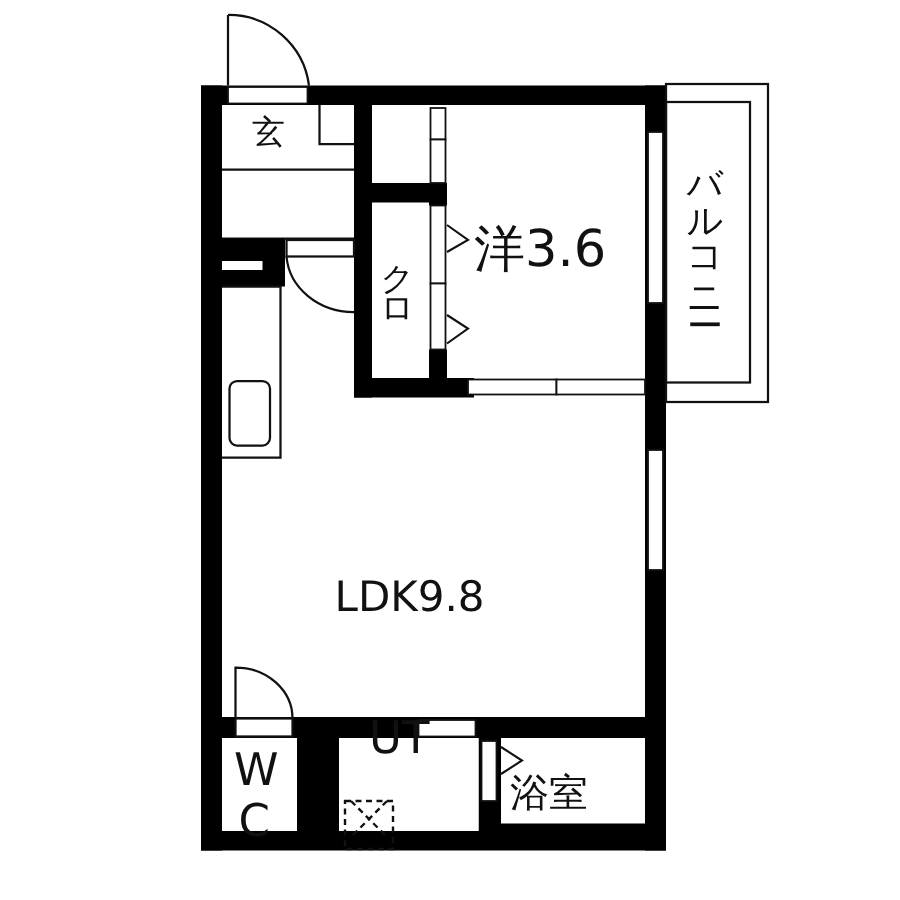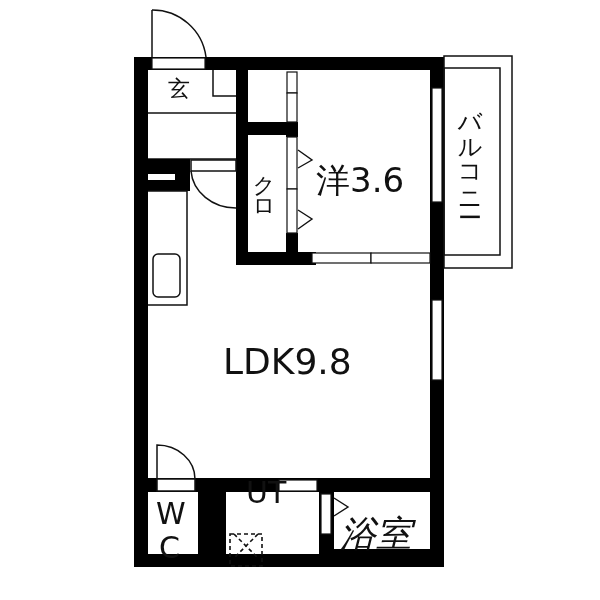--- a/index.html
+++ b/index.html
@@ -119,20 +119,20 @@
   <rect x="321" y="494" width="10" height="40" fill="#fff" stroke="#111" stroke-width="1.2"></rect>
   <path d="M334,498 L348,507 L334,516" fill="none" stroke="#111" stroke-width="1.4"></path>
 
   <g fill="none" stroke="#111" stroke-width="1.6" stroke-dasharray="4,3">
     <rect x="230" y="538" width="32" height="32" transform="translate(0,-4)"></rect>
     <path d="M234,538 L258,562 M258,538 L234,562" transform="translate(0,-4)"></path>
   </g>
 </svg>
 
 <div class="label" style="left:168px; top:78px; font-size:22px;">玄</div>
-<div class="label" style="left:316px; top:163px; font-size:34px;">洋3.6</div>
+<div class="label" style="left:316px; top:149px; font-size:34px;">洋3.6</div>
 <div class="label vlabel" style="left:253px; top:160px; font-size:22px;">クロ</div>
 <div class="label vlabel" style="left:458px; top:95px; font-size:24px;">バルコニー</div>
-<div class="label" style="left:223px; top:344px; font-size:36px;">LDK9.8</div>
+<div class="label" style="left:223px; top:384px; font-size:28px;">LDK9.8</div>
 <div class="label" style="left:156px; top:499px; font-size:30px;">W</div>
 <div class="label" style="left:159px; top:533px; font-size:30px;">C</div>
 <div class="label" style="left:246px; top:478px; font-size:30px;">UT</div>
-<div class="label" style="left:340px; top:516px; font-size:36px;font-style:italic;">浴室</div>
+<div class="label" style="left:340px; top:516px; font-size:26px;">浴室</div>
 
 </body></html>

